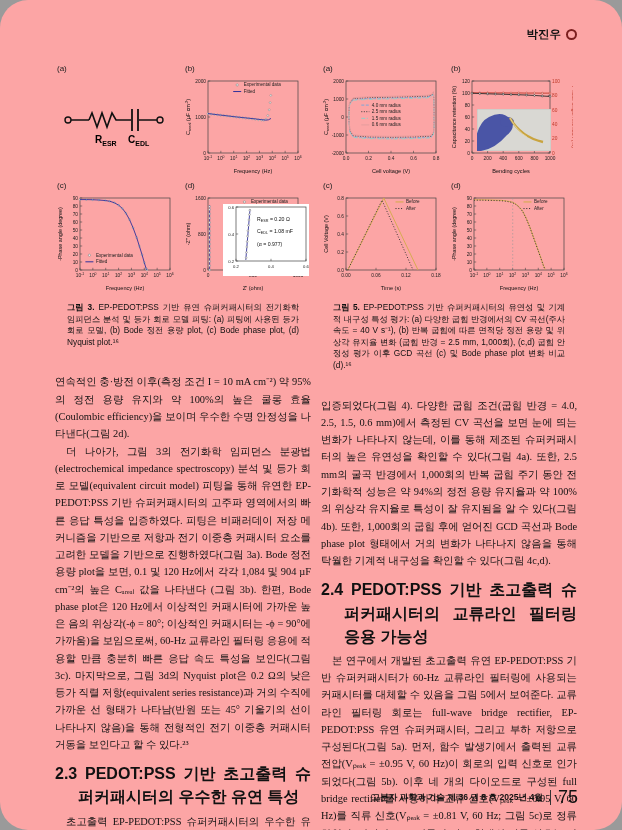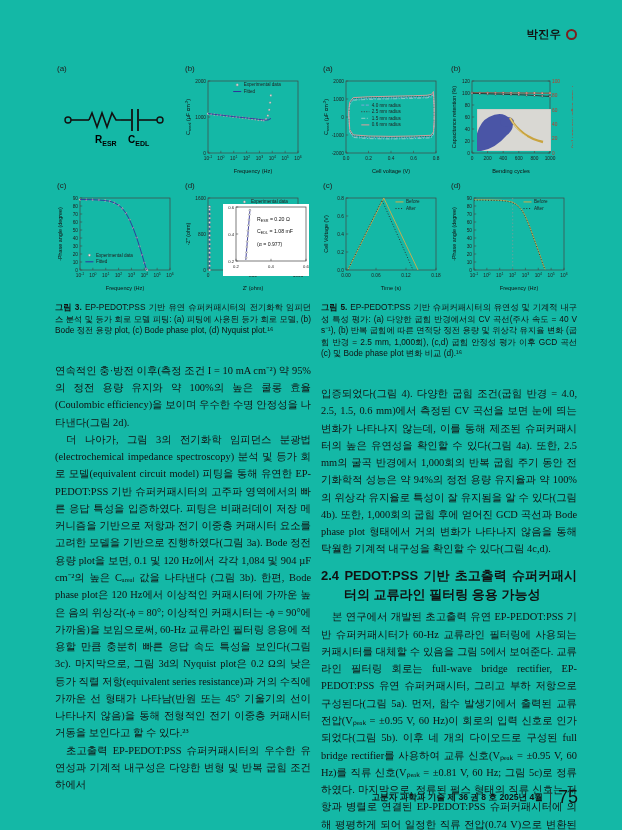--- a/index.html
+++ b/index.html
@@ -1,35 +1,35 @@
 <!DOCTYPE html>
 <html><head>
 <meta charset="utf-8">
 <style>
   html,body{margin:0;padding:0;background:#9a9a9a;}
-  .page{width:622px;height:830px;background:#14b8a6;position:relative;overflow:hidden;
-        font-family:"Liberation Serif",serif;color:#111;}
+  .page{width:622px;height:830px;background:#fca5a5;position:relative;overflow:hidden;
+        font-family:"Liberation Serif",serif;color:#111;border-radius:28px;}
   .header{position:absolute;top:27px;right:45px;display:flex;align-items:center;gap:5px;
           font-family:"Liberation Sans",sans-serif;font-weight:bold;font-size:11.5px;}
   .ring{width:7px;height:7px;border:2.5px solid #7c1f1f;border-radius:50%;}
   .col{position:absolute;top:64px;width:256px;}
   .col-left{left:55px;}
   .col-right{left:321px;}
   .fig-grid{display:flex;flex-wrap:wrap;row-gap:3px;}
   .subfig{width:50%;}
   .plabel{font-family:"Liberation Sans",sans-serif;font-size:8px;color:#222;margin:0 0 1px 2px;}
   .chart{position:relative;}
   svg text{font-family:"Liberation Sans",sans-serif;}
   .circuit-wrap{padding-top:22px;padding-left:4px;}
   .caption{font-family:"Liberation Sans",sans-serif;font-size:8.3px;line-height:1.4;
-           text-align:justify;margin:7px 0 0;}
+           text-align:justify;margin:7px 12px 0;}
   .bodytext{margin-top:25px;font-size:10.4px;line-height:1.66;text-align:justify;}
   .bodytext p{margin:0;}
   .bodytext p.ind{text-indent:11px;}
-  .sec{font-family:"Liberation Sans",sans-serif;font-weight:bold;font-size:13px;line-height:1.45;
+  .sec{font-family:"Liberation Sans",sans-serif;font-weight:bold;font-size:16px;line-height:1.45;
        margin:9px 0 4px;padding-left:23px;text-indent:-23px;}
   .inset{position:absolute;right:2px;top:13px;background:#fff;}
   .photo{position:absolute;left:28px;bottom:23px;}
   .footer{position:absolute;right:44px;top:787px;display:flex;align-items:center;
           font-family:"Liberation Sans",sans-serif;}
   .footer .j{font-weight:bold;font-size:8.6px;}
   .footer .bar{width:1px;height:15px;background:#333;margin:0 7px;}
   .footer .pg{font-weight:normal;font-size:18px;}
 </style>
 </head>
@@ -257,20 +257,21 @@
               <text x="70" y="98.5" text-anchor="middle" fill="#111"><tspan font-size="5.6" dy="0">Z' (ohm)</tspan></text>
               <text transform="translate(6.5,43) rotate(-90)" text-anchor="middle" fill="#111"><tspan font-size="5.4" dy="0">-Z'' (ohm)</tspan></text>
             </svg></div>
       </div>
     </div>
     <p class="caption"><b>그림 3.</b><span> EP-PEDOT:PSS 기반 유연 슈퍼커패시터의 전기화학 임피던스 분석 및 등가 회로 모델 피팅: (a) 피팅에 사용된 등가 회로 모델, (b) Bode 정전 용량 plot, (c) Bode phase plot, (d) Nyquist plot.¹⁶</span></p>
 
     <div class="bodytext">
       <p>연속적인 충·방전 이후(측정 조건 I = 10 mA cm⁻²) 약 95%의 정전 용량 유지와 약 100%의 높은 쿨롱 효율 (Coulombic efficiency)을 보이며 우수한 수명 안정성을 나타낸다(그림 2d).</p>
       <p class="ind">더 나아가, 그림 3의 전기화학 임피던스 분광법(electrochemical impedance spectroscopy) 분석 및 등가 회로 모델(equivalent circuit model) 피팅을 통해 유연한 EP-PEDOT:PSS 기반 슈퍼커패시터의 고주파 영역에서의 빠른 응답 특성을 입증하였다. 피팅은 비패러데이 저장 메커니즘을 기반으로 저항과 전기 이중층 커패시터 요소를 고려한 모델을 기반으로 진행하였다(그림 3a). Bode 정전 용량 plot을 보면, 0.1 및 120 Hz에서 각각 1,084 및 904 µF cm⁻²의 높은 Cₐᵣₑₐₗ 값을 나타낸다 (그림 3b). 한편, Bode phase plot은 120 Hz에서 이상적인 커패시터에 가까운 높은 음의 위상각(-ϕ = 80°; 이상적인 커패시터는 -ϕ = 90°에 가까움)을 보임으로써, 60-Hz 교류라인 필터링 응용에 적용할 만큼 충분히 빠른 응답 속도 특성을 보인다(그림 3c). 마지막으로, 그림 3d의 Nyquist plot은 0.2 Ω의 낮은 등가 직렬 저항(equivalent series resistance)과 거의 수직에 가까운 선 형태가 나타남(반원 또는 45° 기울기의 선이 나타나지 않음)을 통해 전형적인 전기 이중층 커패시터 거동을 보인다고 할 수 있다.²³</p>
+      <h3 class="sec">2.3 PEDOT:PSS 기반 초고출력 슈퍼커패시터의 우수한 유연 특성</h3>
       <p class="ind">초고출력 EP-PEDOT:PSS 슈퍼커패시터의 우수한 유연성과 기계적 내구성은 다양한 변형 및 반복 굽힘 조건 하에서</p>
     </div>
   </div>
 
   <div class="col col-right">
     <div class="fig-grid">
       <div class="subfig">
         <div class="plabel">(a)</div>
         <div class="chart"><svg width="122" height="100" viewBox="0 0 122 100">
               <rect x="25" y="7" width="90" height="72" fill="none" stroke="#444" stroke-width="0.7"></rect>

